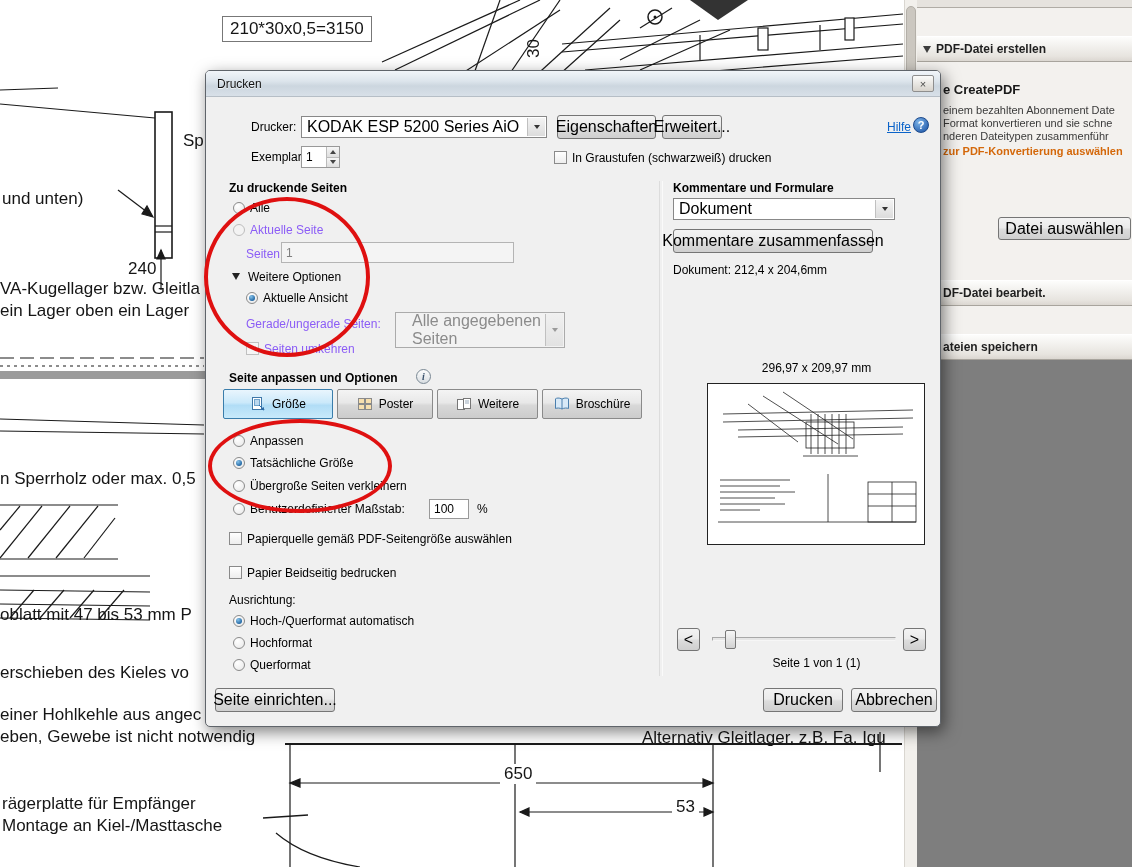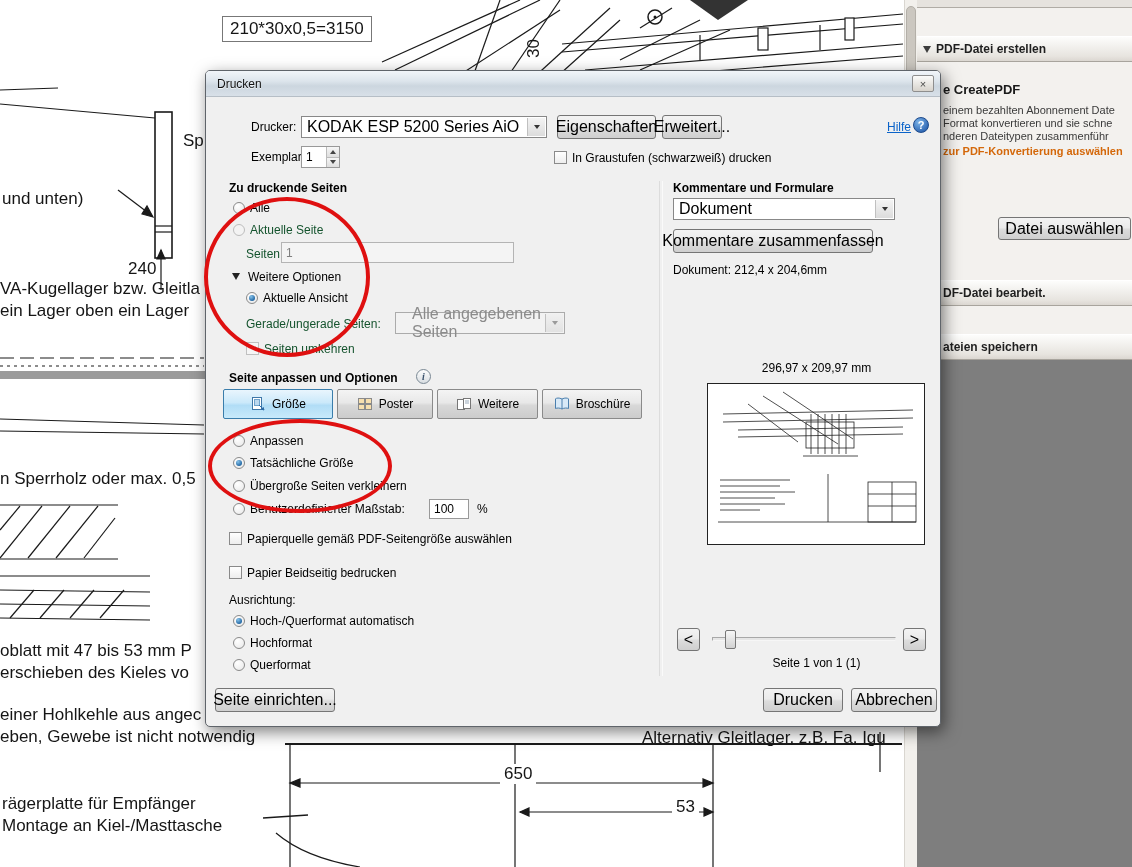--- a/index.html
+++ b/index.html
@@ -37,21 +37,21 @@
   .sb-heading { position:absolute; left:26px; top:20px; font-size:13px; font-weight:bold; color:#1a1a1a; white-space:nowrap; }
   .sb-line { position:absolute; left:26px; font-size:11px; color:#3a3a3a; white-space:nowrap; }
   .sb-link { position:absolute; left:26px; top:83px; font-size:11px; font-weight:bold; color:#d4680a; white-space:nowrap; }
   .sb-rest { position:absolute; left:0; top:360px; width:215px; height:507px; background:#7e7e7e; }
 
   
   .btn { position:absolute; box-sizing:border-box; display:flex; align-items:center; justify-content:center;
          background:linear-gradient(180deg,#f3f3f3,#ebebeb 45%,#dcdcdc 55%,#cfcfcf);
          border:1px solid #757575; border-radius:3px; font-size:16px; color:#000; cursor:default; white-space:nowrap; }
   .lbl { position:absolute; font-size:12px; color:#000; white-space:nowrap; }
-  .dis { color:#14532d; }
+  .dis { color:#8b5cf6; }
   .bold { font-weight:bold; }
   .link { color:#0a63c9; text-decoration:underline; }
 
   .select { position:absolute; box-sizing:border-box; background:#fff; border:1px solid #888;
             display:flex; align-items:center; font-size:16px; padding-left:5px; }
   .arrow-box { position:absolute; right:1px; top:1px; bottom:1px; width:17px;
                background:linear-gradient(180deg,#f4f4f4,#dcdcdc); border-left:1px solid #c0c0c0;
                display:flex; align-items:center; justify-content:center; }
   .caret-down { width:0; height:0; border-top:4px solid #333; border-left:3.5px solid transparent;
                 border-right:3.5px solid transparent; }
@@ -200,21 +200,21 @@
     </svg>
 
     <div class="doc-text doc-box" style="left:222px; top:16px;">210*30x0,5=3150</div>
     <div class="doc-text rot90" style="left:524px; top:58px;">30</div>
     <div class="doc-text" style="left:183px; top:131px;">Sp</div>
     <div class="doc-text" style="left:2px; top:189px;">und unten)</div>
     <div class="doc-text" style="left:128px; top:259px;">240</div>
     <div class="doc-text" style="left:0px; top:279px;">VA-Kugellager bzw. Gleitla</div>
     <div class="doc-text" style="left:0px; top:301px;">ein Lager oben ein Lager</div>
     <div class="doc-text" style="left:0px; top:469px;">n Sperrholz oder max. 0,5</div>
-    <div class="doc-text" style="left:0px; top:641px;">oblatt mit 47 bis 53 mm P</div>
+    <div class="doc-text" style="left:0px; top:605px;">oblatt mit 47 bis 53 mm P</div>
     <div class="doc-text" style="left:0px; top:663px;">erschieben des Kieles vo</div>
     <div class="doc-text" style="left:0px; top:705px;">einer Hohlkehle aus angec</div>
     <div class="doc-text" style="left:0px; top:727px;">eben, Gewebe ist nicht notwendig</div>
     <div class="doc-text" style="left:2px; top:794px;">rägerplatte für Empfänger</div>
     <div class="doc-text" style="left:2px; top:816px;">Montage an Kiel-/Masttasche</div>
     <div class="doc-text doc-dim" style="left:500px; top:764px;">650</div>
     <div class="doc-text doc-dim" style="left:672px; top:789px;margin-top:8px;">53</div>
     <div class="doc-text" style="left:642px; top:728px;">Alternativ Gleitlager, z.B. Fa. Igu</div>
   </div>
 
@@ -286,21 +286,21 @@
     <span class="lbl" style="left:44px; top:130px;">Alle</span>
     <span class="radio disabled" style="left:27px; top:153px;"></span>
     <span class="lbl dis" style="left:44px; top:152px;">Aktuelle Seite</span>
     <span class="lbl dis" style="left:40px; top:176px;">Seiten</span>
     <input class="tinput disabled" style="left: 75px; top: 171px; width: 233px; height: 21px;" value="1">
     <span class="disclosure" style="left:26px; top:202px;"></span>
     <span class="lbl" style="left:42px; top:199px;">Weitere Optionen</span>
     <span class="radio checked" style="left:40px; top:221px;"></span>
     <span class="lbl" style="left:57px; top:220px;">Aktuelle Ansicht</span>
     <span class="lbl dis" style="left:40px; top:246px;">Gerade/ungerade Seiten:</span>
-    <div class="select disabled" style="left:189px; top:241px; width:170px; height:22px;padding-left:16px;">
+    <div class="select disabled" style="left:189px; top:241px; width:170px; height:36px;padding-left:16px;">
       <span>Alle angegebenen Seiten</span>
       <span class="arrow-box">
           <span class="caret-down"></span>
         </span>
     </div>
     <span class="checkbox disabled" style="left:40px; top:271px;"></span>
     <span class="lbl dis" style="left:58px; top:271px;">Seiten umkehren</span>
 
     <span class="lbl bold" style="left:23px; top:300px;">Seite anpassen und Optionen</span>
     <span class="info-icon" style="left:210px; top:298px;">i</span>

